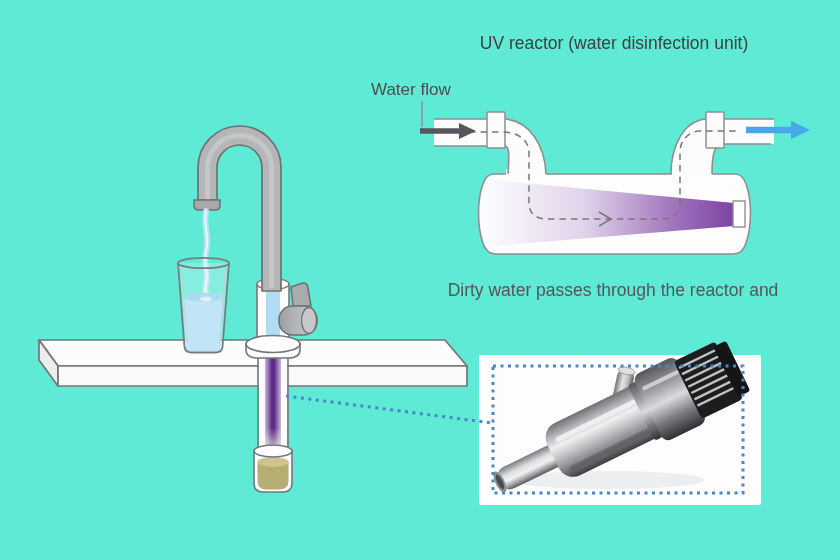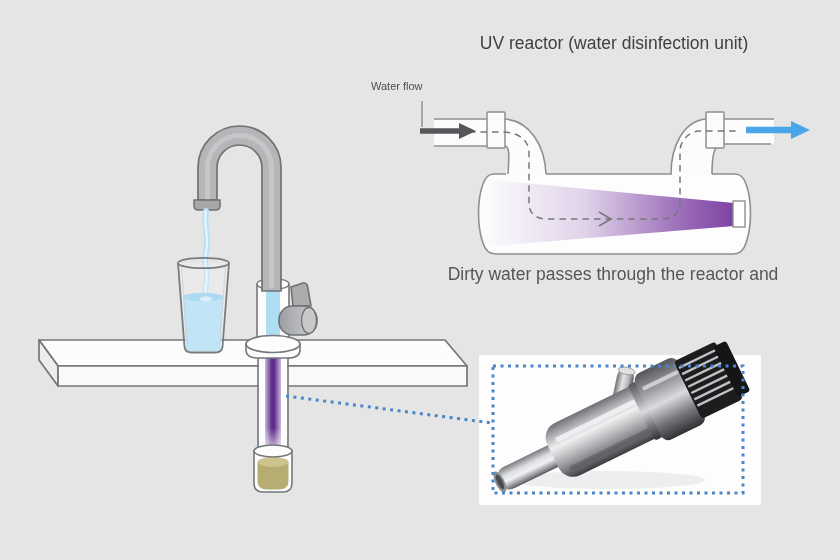--- a/index.html
+++ b/index.html
@@ -1,22 +1,22 @@
 <!DOCTYPE html>
 <html><head>
 <meta charset="utf-8">
 <style>
   html,body{margin:0;padding:0;}
-  .stage{position:relative;width:840px;height:560px;background:#e5e5e5;overflow:hidden;
+  .stage{position:relative;width:840px;height:560px;background:#5eead4;overflow:hidden;
          font-family:"Liberation Sans",sans-serif;}
   .stage svg{position:absolute;left:0;top:0;}
   .txt{position:absolute;color:#505155;}
   .title{left:428px;top:33px;width:372px;text-align:center;font-size:17.5px;color:#3f4043;}
-  .waterflow{left:371px;top:80px;font-size:11px;color:#4c4d50;}
-  .caption{left:415px;top:260px;width:396px;text-align:center;font-size:17.5px;
+  .waterflow{left:371px;top:80px;font-size:17px;color:#4c4d50;}
+  .caption{left:415px;top:276px;width:396px;text-align:center;font-size:17.5px;
            line-height:28px;color:#55565a;}
 </style>
 </head>
 <body>
 
 <div class="stage">
 
 <svg width="840" height="560" viewBox="0 0 840 560">
   <defs>
     <linearGradient id="uvBeam" gradientUnits="userSpaceOnUse" x1="482" y1="0" x2="740" y2="0">

